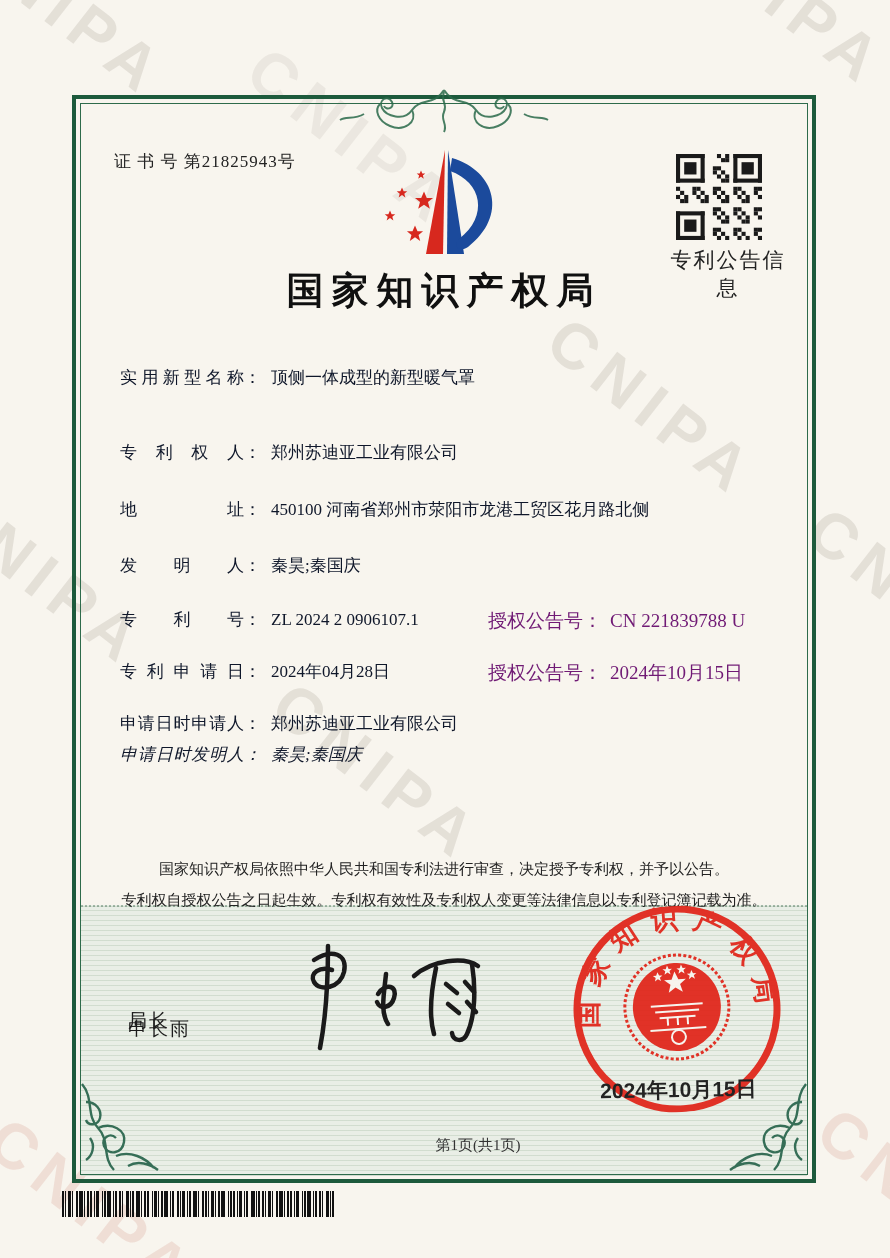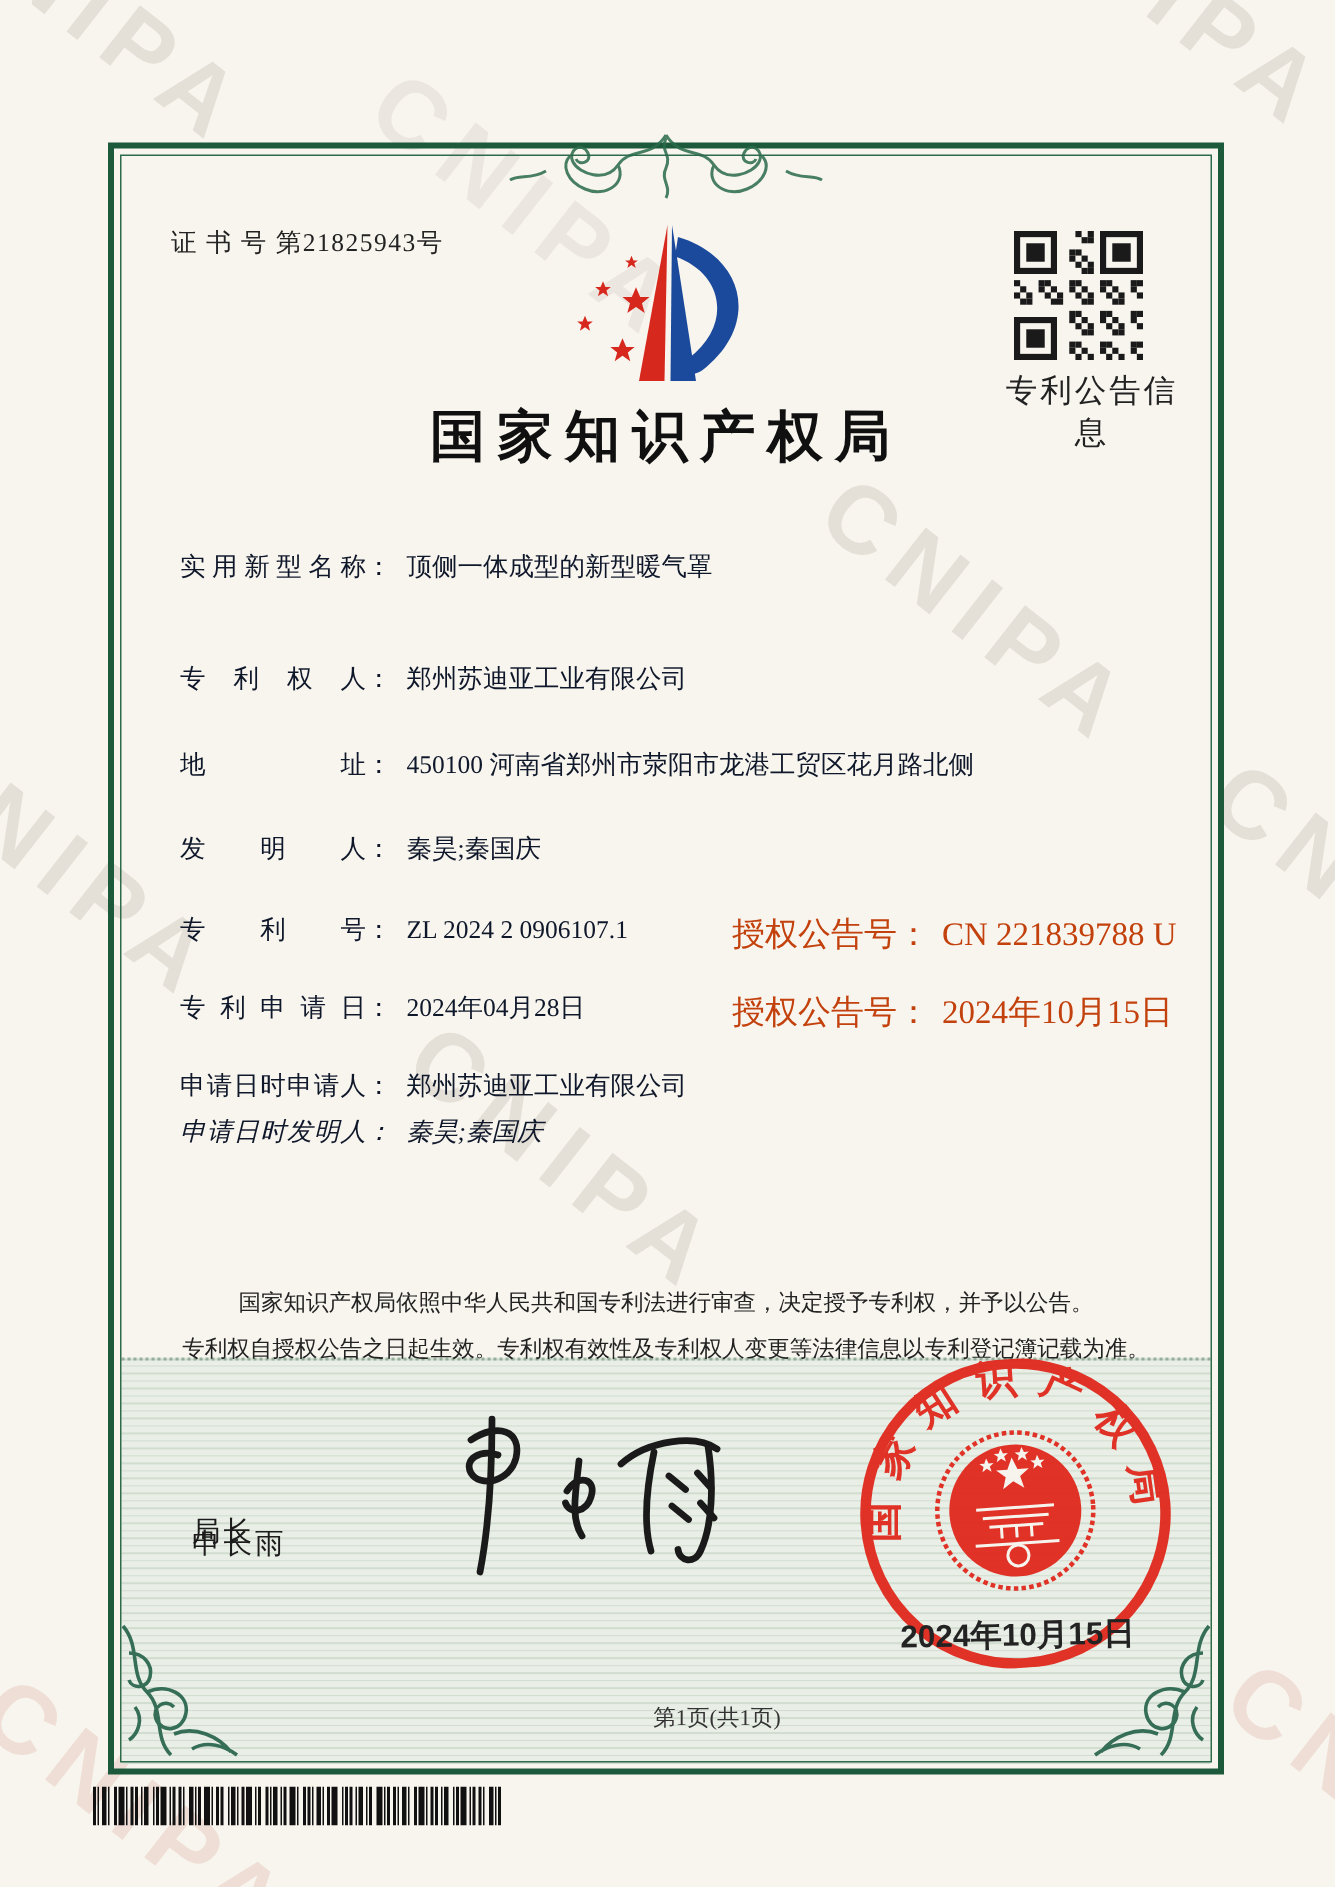--- a/index.html
+++ b/index.html
@@ -35,21 +35,21 @@
   .qr { position:absolute; left:676px; top:154px; }
   .qr-caption { position:absolute; left:668px; top:246px; width:120px; text-align:center;
                 font-size:21px; color:#222; letter-spacing:2px; }
 
   .title { position:absolute; left:72px; top:266px; width:744px; text-align:center;
            font-size:37px; font-weight:bold; color:#101010; letter-spacing:8px; }
 
   .frow { position:absolute; left:120px; font-size:17px; color:#0f172a; white-space:nowrap; }
   .frow .flabel { display:inline-block; width:124px; text-align:justify; text-align-last:justify; }
   .frow .colon { margin-right:10px; }
-  .frow-right { position:absolute; left:488px; font-size:22px; color:#c2410c; white-space:nowrap; }
+  .frow-right { position:absolute; left:488px; font-size:19px; color:#701a75; white-space:nowrap; }
   .frow-right .colon { margin-right:8px; }
 
   .statement { position:absolute; left:92px; top:854px; width:704px; text-align:center;
                font-size:15px; line-height:31px; color:#222; }
 
   .sig-title { position:absolute; left:128px; top:980px; font-size:19px; color:#1c1c1c;
                font-family:"Liberation Sans","DejaVu Sans",sans-serif; letter-spacing:2px;margin-top:28px; }
   .sig-name  { position:absolute; left:128px; top:1016px; font-size:19px; color:#1c1c1c;
                font-family:Liberation Mono, monospace; letter-spacing:2px; }
   .sig-hand { position:absolute; left:262px; top:942px; }

